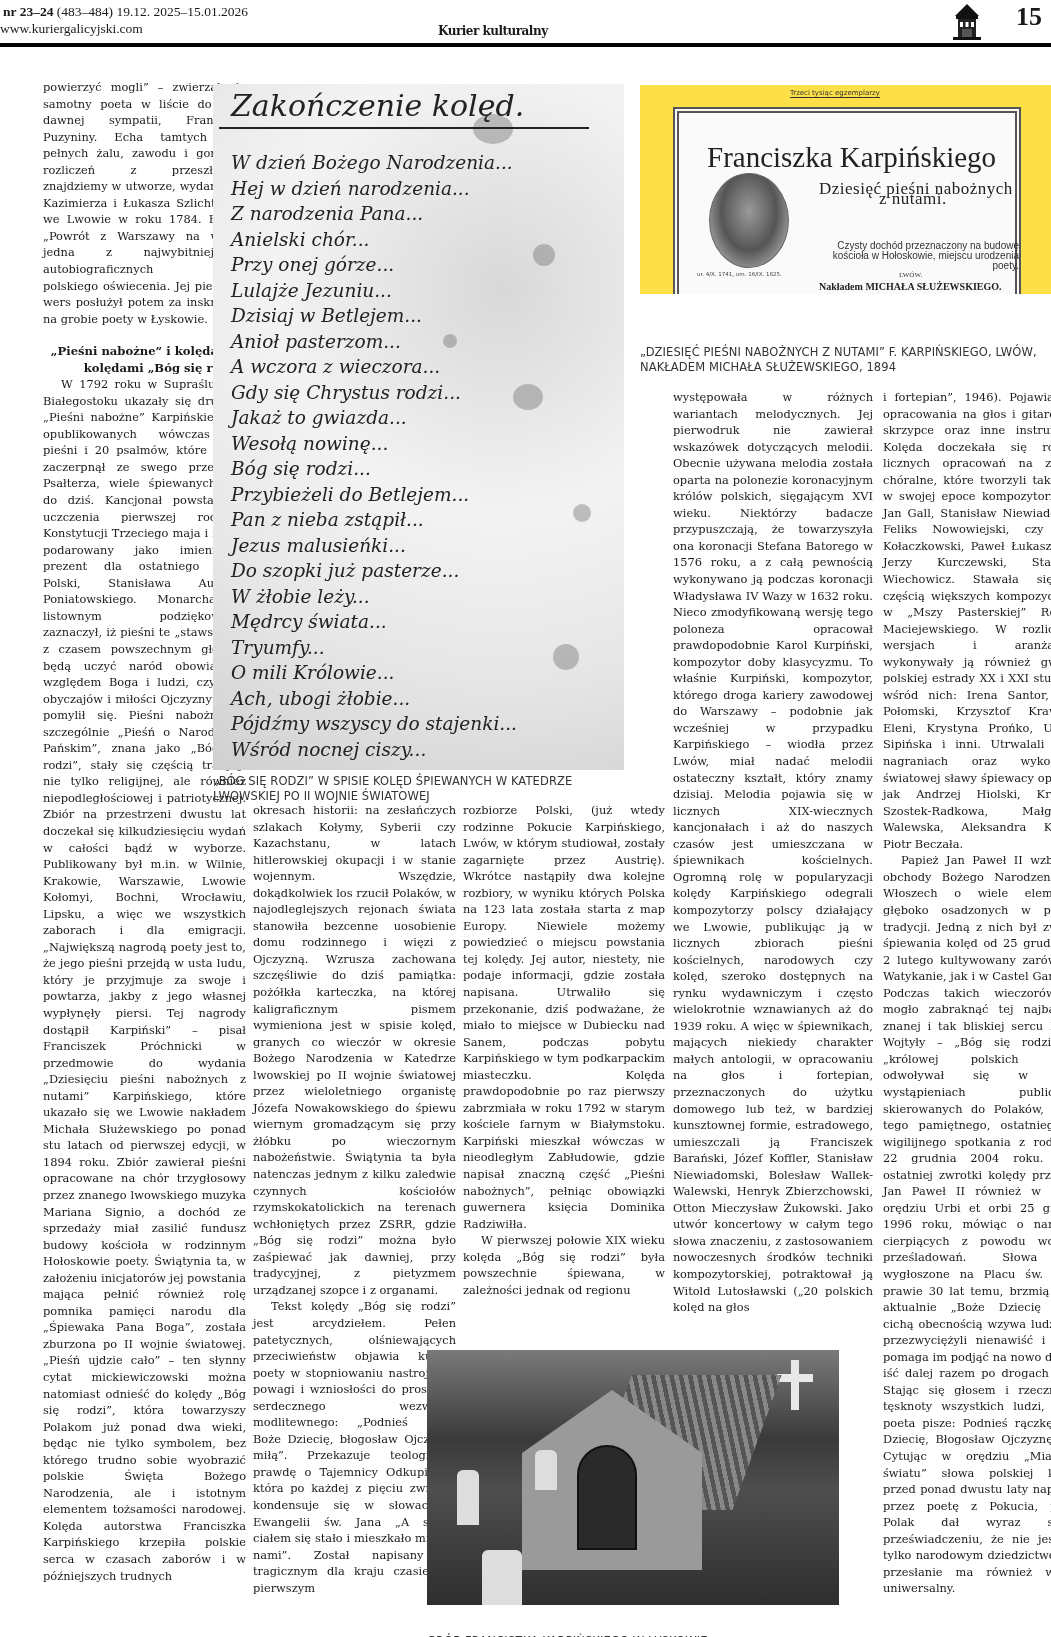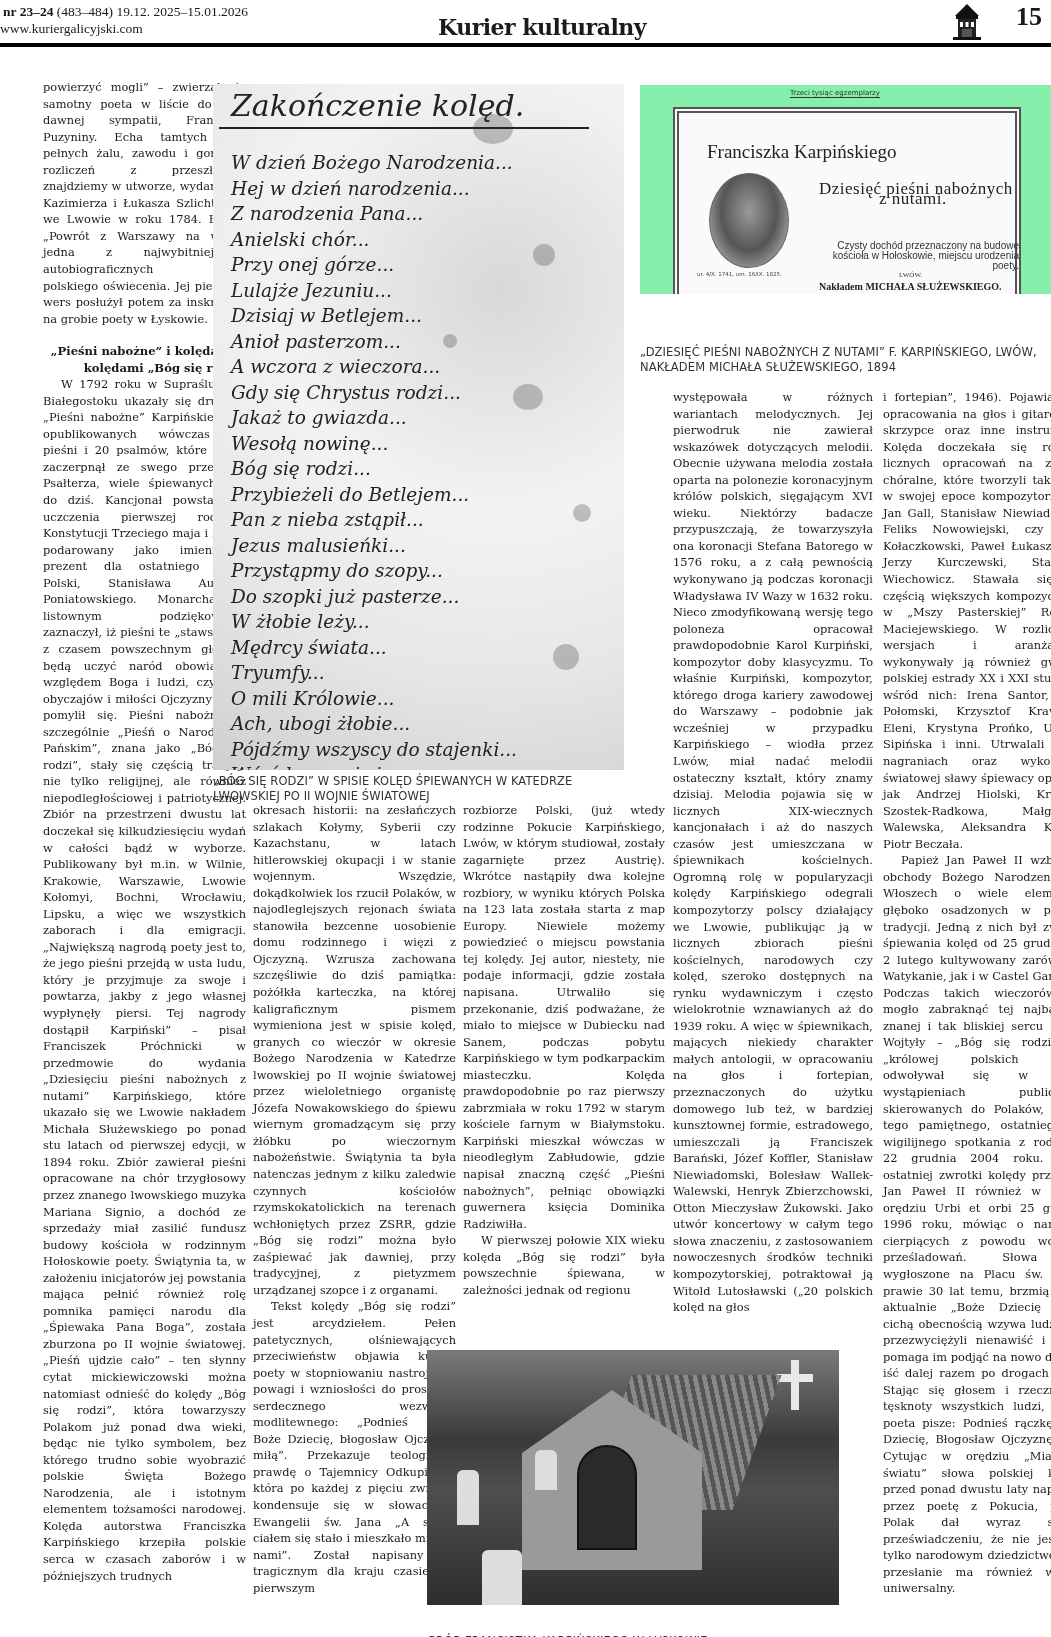--- a/index.html
+++ b/index.html
@@ -3,21 +3,21 @@
 <meta charset="utf-8">
 <style>
   * { box-sizing: border-box; margin: 0; padding: 0; }
   html, body { width: 1051px; height: 1637px; background: #ffffff; overflow: hidden; }
   body { position: relative; font-family: "DejaVu Serif", serif; color: #1a1a1a; }
 
   .header { position: absolute; left: 0; top: 0; width: 1051px; height: 46px; }
   .hdr-issue { position: absolute; left: 3px; top: 3px; font-size: 13.5px; line-height: 17px; font-family: "Liberation Serif", serif; }
   .hdr-issue b { font-weight: bold; }
   .hdr-url { position: absolute; left: 0px; top: 20px; font-size: 13.5px; line-height: 17px; font-family: "Liberation Serif", serif; }
-  .hdr-title { position: absolute; left: 438px; top: 14px; font-size: 22px; font-weight: bold; font-family: "DejaVu Serif", serif; letter-spacing: -0.5px; }
+  .hdr-title { position: absolute; left: 438px; top: 24px; font-size: 12px; font-weight: bold; font-family: "DejaVu Serif", serif; letter-spacing: -0.5px; }
   .hdr-logo { position: absolute; left: 947px; top: 3px; width: 40px; height: 38px; }
   .hdr-page { position: absolute; left: 1016px; top: 2px; font-size: 26px; font-weight: bold; font-family: Liberation Serif, serif; }
   .hdr-rule { position: absolute; left: 0; top: 43px; width: 1051px; height: 4px; background: #000; }
 
   .col { position: absolute; font-size: 11.4px; line-height: 16.55px; text-align: justify; hyphens: manual; font-family: "DejaVu Serif", serif; margin-left: 40px; }
   .col p { margin: 0; }
   .col p.ind { text-indent: 18px; }
   .col h3 { font-size: 11.6px; font-weight: bold; line-height: 16.5px; margin-top: 16px; text-align: right; }
 
   .c1 { left: 3px; top: 79px; width: 203px; }
@@ -28,24 +28,24 @@
 
   .photo { position: absolute; overflow: hidden; padding-left: 28px; }
   .caption { position: absolute; font-family: "DejaVu Sans", sans-serif; font-size: 11.5px; line-height: 15px; color: #333; letter-spacing: 0.1px; }
 
   .manuscript { left: 213px; top: 84px; width: 411px; height: 686px; background: radial-gradient(circle at 70% 30%, #d8d8d8 0, #f3f3f3 40%, #e6e6e6 70%, #cfcfcf 100%); }
   .ms-title { position: absolute; left: 18px; top: 4px; font-family: "DejaVu Serif", serif; font-style: italic; font-size: 30px; color: #222; }
   .ms-rule { position: absolute; left: 6px; top: 43px; width: 370px; height: 2px; background: #222; }
   .ms-lines { position: absolute; left: 18px; top: 66px; font-family: "DejaVu Serif", serif; font-style: italic; font-size: 18.5px; line-height: 25.5px; color: #222; white-space: nowrap; }
   .ms-spot { position: absolute; border-radius: 50%; background: rgba(90,90,90,0.35); }
 
-  .titlepage { left: 640px; top: 85px; width: 411px; height: 209px; background: #86efac; }
+  .titlepage { left: 640px; top: 85px; width: 411px; height: 209px; background: #fde047; }
   .tp-border { position: absolute; left: 33px; top: 22px; width: 348px; height: 213px; border: 6px double #555; background: #fafafa; }
   .tp-top { position: absolute; left: 150px; top: 4px; font-family: "DejaVu Sans", sans-serif; font-size: 7px; color: #333; border-bottom: 1px solid #333; }
-  .tp-name { position: absolute; left: 28px; top: 28px; font-family: "Liberation Serif", serif; font-size: 19px; color: #222; white-space: nowrap; }
+  .tp-name { position: absolute; left: 28px; top: 28px; font-family: "Liberation Serif", serif; font-size: 29px; color: #222; white-space: nowrap; }
   .tp-sub1 { position: absolute; left: 140px; top: 66px; font-family: "Liberation Serif", serif; font-size: 17px; color: #222; white-space: nowrap; letter-spacing: 0.5px; }
   .tp-sub2 { position: absolute; left: 200px; top: 76px; font-family: "Liberation Serif", serif; font-size: 17px; color: #222; white-space: nowrap; letter-spacing: 0.5px; }
   .tp-note { position: absolute; left: 135px; top: 128px; width: 205px; text-align: right; font-family: Liberation Sans, sans-serif; font-size: 10px; line-height: 10px; color: #333; }
   .tp-portrait { position: absolute; left: 30px; top: 60px; width: 80px; height: 95px; border-radius: 50%; background: radial-gradient(ellipse at 50% 40%, #9a9a9a 0, #555 50%, #888 70%, #ddd 100%); border: 1px solid #666; }
   .tp-dates { position: absolute; left: 18px; top: 158px; font-family: "DejaVu Sans", sans-serif; font-size: 5.5px; color: #444; white-space: nowrap; }
   .tp-city { position: absolute; left: 220px; top: 158px; font-family: "Liberation Serif", serif; font-size: 7px; color: #333; }
   .tp-publisher { position: absolute; left: 140px; top: 168px; font-family: "Liberation Serif", serif; font-size: 10px; font-weight: bold; color: #222; white-space: nowrap; }
   .tp-year { position: absolute; left: 230px; top: 186px; font-family: "Liberation Serif", serif; font-size: 6px; color: #333; }
 
   .grave { left: 427px; top: 1350px; width: 412px; height: 255px; background: linear-gradient(#7a7a7a 0, #3a3a3a 35%, #4e4e4e 55%, #2e2e2e 100%); }
@@ -108,21 +108,20 @@
     <div>Dzisiaj w Betlejem...</div>
     <div>Anioł pasterzom...</div>
     <div>A wczora z wieczora...</div>
     <div>Gdy się Chrystus rodzi...</div>
     <div>Jakaż to gwiazda...</div>
     <div>Wesołą nowinę...</div>
     <div>Bóg się rodzi...</div>
     <div>Przybieżeli do Betlejem...</div>
     <div>Pan z nieba zstąpił...</div>
     <div>Jezus malusieńki...</div>
-    <div>Przystąpmy do szopy...</div>
     <div>Do szopki już pasterze...</div>
     <div>W żłobie leży...</div>
     <div>Mędrcy świata...</div>
     <div>Tryumfy...</div>
     <div>O mili Królowie...</div>
     <div>Ach, ubogi żłobie...</div>
     <div>Pójdźmy wszyscy do stajenki...</div>
     <div>Wśród nocnej ciszy...</div>
   </div>
 </div>

